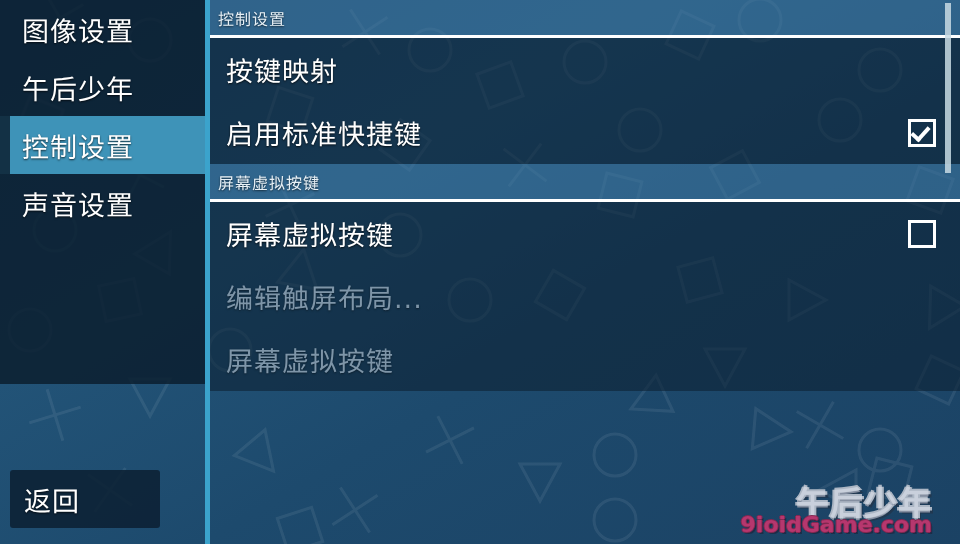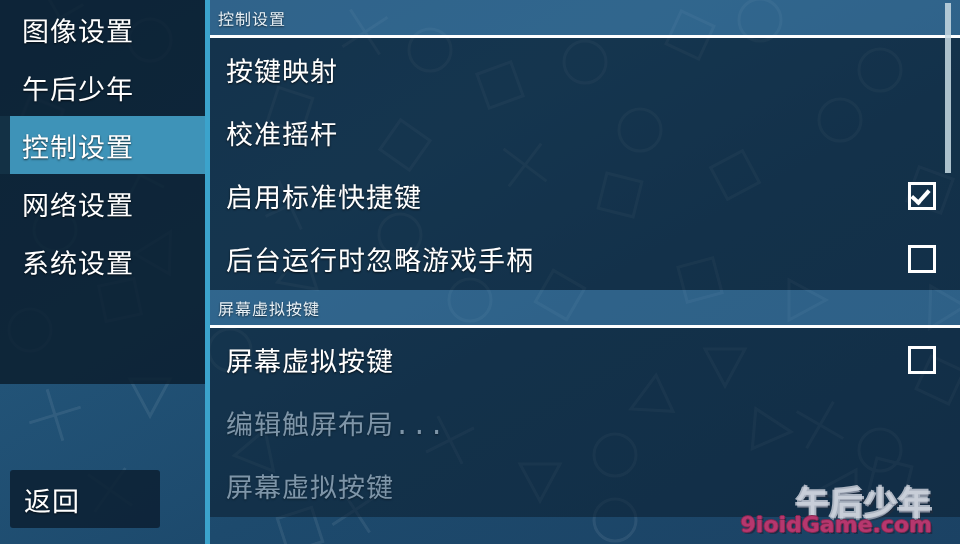--- a/index.html
+++ b/index.html
@@ -144,21 +144,20 @@
   .row-label {
     flex: 1 1 auto;
     color: #ffffff;
     font-size: 27px;
     letter-spacing: 1px;
     text-shadow: 0 1px 2px rgba(0,0,0,0.75);
     white-space: nowrap;
   }
   .row.disabled {
     cursor: default;
-    font-family: Liberation Mono, monospace;
   }
   .row.disabled .row-label {
     color: #7e95a8;
     text-shadow: 0 1px 2px rgba(0,0,0,0.4);
   }
   .checkbox {
     flex: 0 0 auto;
     width: 28px;
     height: 28px;
     border: 3px solid #ffffff;
@@ -317,24 +316,21 @@
       <div class="nav-item">
         <span>图像设置</span>
       </div>
       <div class="nav-item">
         <span>午后少年</span>
       </div>
       <div class="nav-item selected">
         <span>控制设置</span>
       </div>
       <div class="nav-item">
-        <span>网络设置</span>
-      </div>
-      <div class="nav-item">
-        <span>系统设置</span>
+        <span>声音设置</span>
       </div>
     </div>
 
     <div class="back-button">
       <span>返回</span>
     </div>
   </div>
 
   <div class="sidebar-edge"></div>
 
@@ -343,33 +339,26 @@
     <div class="section">
       <div class="section-header">
         <span>控制设置</span>
       </div>
       <div class="panel">
 
         <div class="row">
           <span class="row-label">按键映射</span>
         </div>
 
-        <div class="row">
-          <span class="row-label">校准摇杆</span>
-        </div>
 
         <div class="row">
           <span class="row-label">启用标准快捷键</span>
           <span class="checkbox checked"></span>
         </div>
 
-        <div class="row">
-          <span class="row-label">后台运行时忽略游戏手柄</span>
-          <span class="checkbox"></span>
-        </div>
 
       </div>
     </div>
 
     <div class="section">
       <div class="section-header">
         <span>屏幕虚拟按键</span>
       </div>
       <div class="panel">
 

